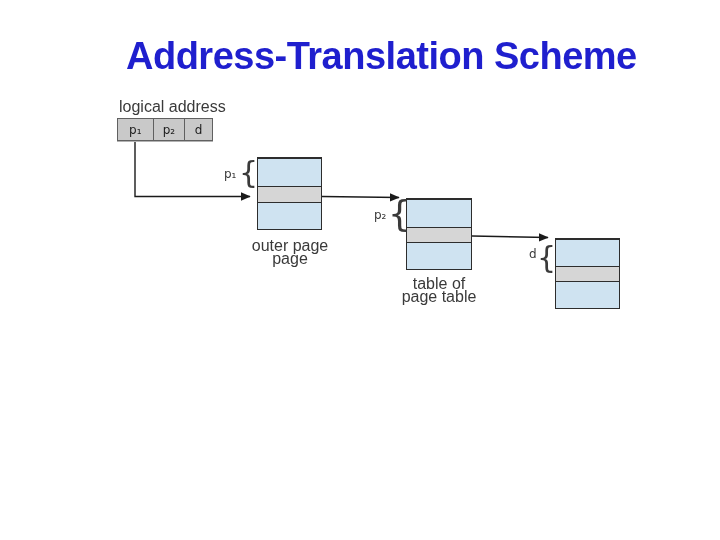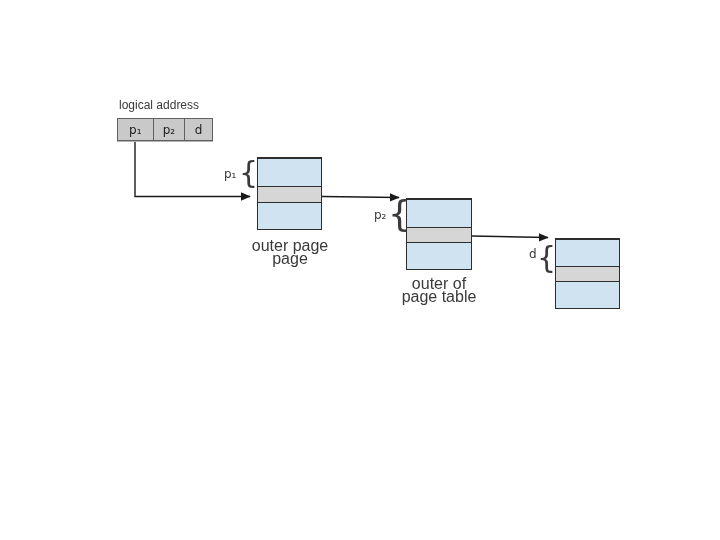--- a/index.html
+++ b/index.html
@@ -23,21 +23,21 @@
     color: #1f1fce;
     white-space: nowrap;
   }
   .diagram {
     position: absolute;
     left: 0; top: 0; width: 720px; height: 540px;
   }
   .fig-label {
     position: absolute;
     color: #3a3a3a;
-    font-size: 12px;
+    font-size: 16px;
     white-space: nowrap;
   }
   .sub-label {
     font-family: "DejaVu Sans", sans-serif;
     font-size: 12px;
   }
   
   .addr-box {
     position: absolute;
     left: 117px; top: 118px;
@@ -112,20 +112,21 @@
     left: 0; top: 0;
     width: 720px; height: 540px;
     pointer-events: none;
   }
 </style>
 </head>
 <body>
 
 <div class="slide">
 
+  <h1 class="slide-title">Address-Translation Scheme</h1>
 
   <div class="diagram">
 
     <svg class="connectors" viewBox="0 0 720 540">
       <defs>
         <marker id="ah" markerWidth="8" markerHeight="8" refX="6.5" refY="3" orient="auto">
           <path d="M0,0 L7,3 L0,6 z" fill="#1a1a1a"></path>
         </marker>
       </defs>
       <polyline points="135,142 135,196.5 250,196.5" fill="none" stroke="#1a1a1a" stroke-width="1.4" marker-end="url(#ah)"></polyline>
@@ -154,21 +155,21 @@
     </div>
 
     <div class="ptable t-page">
       <div class="row-blue-top"></div>
       <div class="row-gray"></div>
       <div class="row-blue-bottom"></div>
     </div>
     <div class="fig-label sub-label" style="left:374px; top:208px;">p₂</div>
     <div class="brace b2">{</div>
     <div class="table-caption cap-page">
-      <div>outer of</div>
+      <div>table of</div>
       <div>page table</div>
     </div>
 
     <div class="ptable t-frame">
       <div class="row-blue-top"></div>
       <div class="row-gray"></div>
       <div class="row-blue-bottom"></div>
     </div>
     <div class="fig-label sub-label" style="left:529px; top:247px;">d</div>
     <div class="brace b3">{</div>

